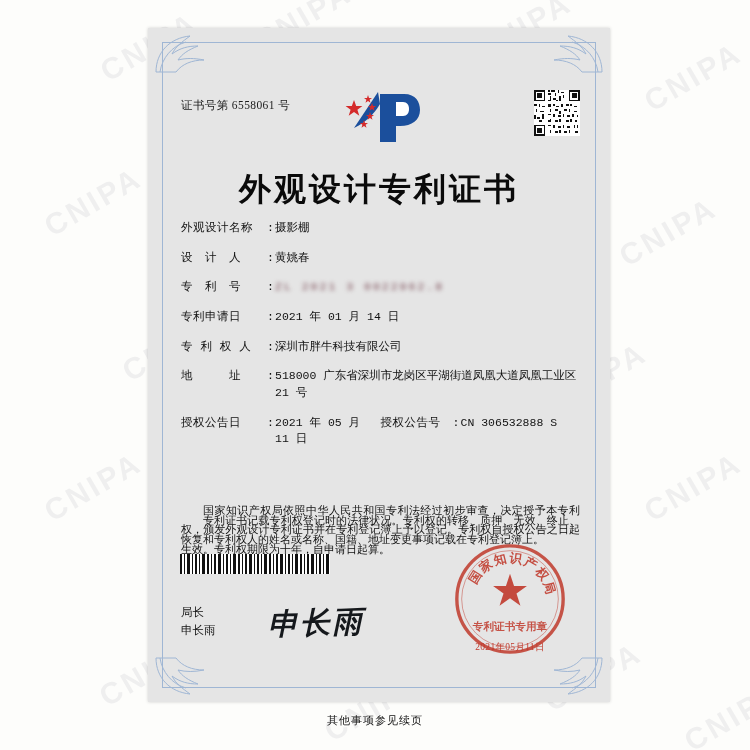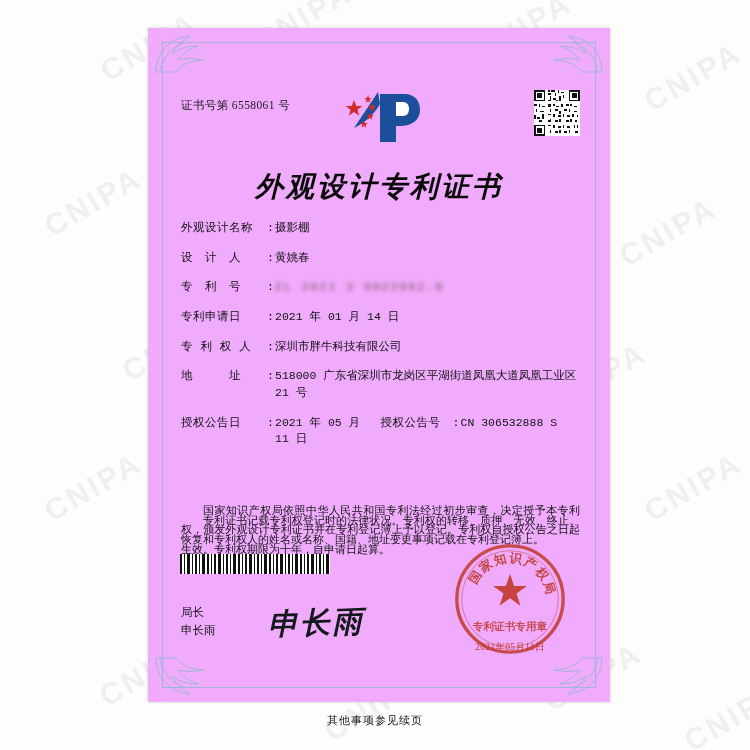--- a/index.html
+++ b/index.html
@@ -29,21 +29,21 @@
     pointer-events: none;
     user-select: none;
   }
   
   .cert {
     position: absolute;
     left: 148px;
     top: 28px;
     width: 462px;
     height: 674px;
-    background: #f0abfc;
+    background: #e5e5e5;
     box-shadow: 0 0 3px rgba(0,0,0,0.18);
   }
   .cert-inner-border {
     position: absolute;
     left: 14px;
     top: 14px;
     right: 14px;
     bottom: 14px;
     border: 1px solid #9fb6d4;
   }
@@ -82,25 +82,24 @@
     width: 110px;
     height: 56px;
   }
   .title {
     position: absolute;
     left: 0;
     right: 0;
     top: 140px;
     text-align: center;
     font-family: "DejaVu Serif", "Liberation Serif", serif;
-    font-size: 28px;
+    font-size: 32px;
     font-weight: bold;
     letter-spacing: 3px;
     color: #0a0a0a;
-    font-style: italic;
   }
   .fields {
     position: absolute;
     left: 33px;
     right: 30px;
     top: 192px;
     font-size: 11.5px;
     color: #111;
     line-height: 1.45;
     font-family: Liberation Mono, monospace;

